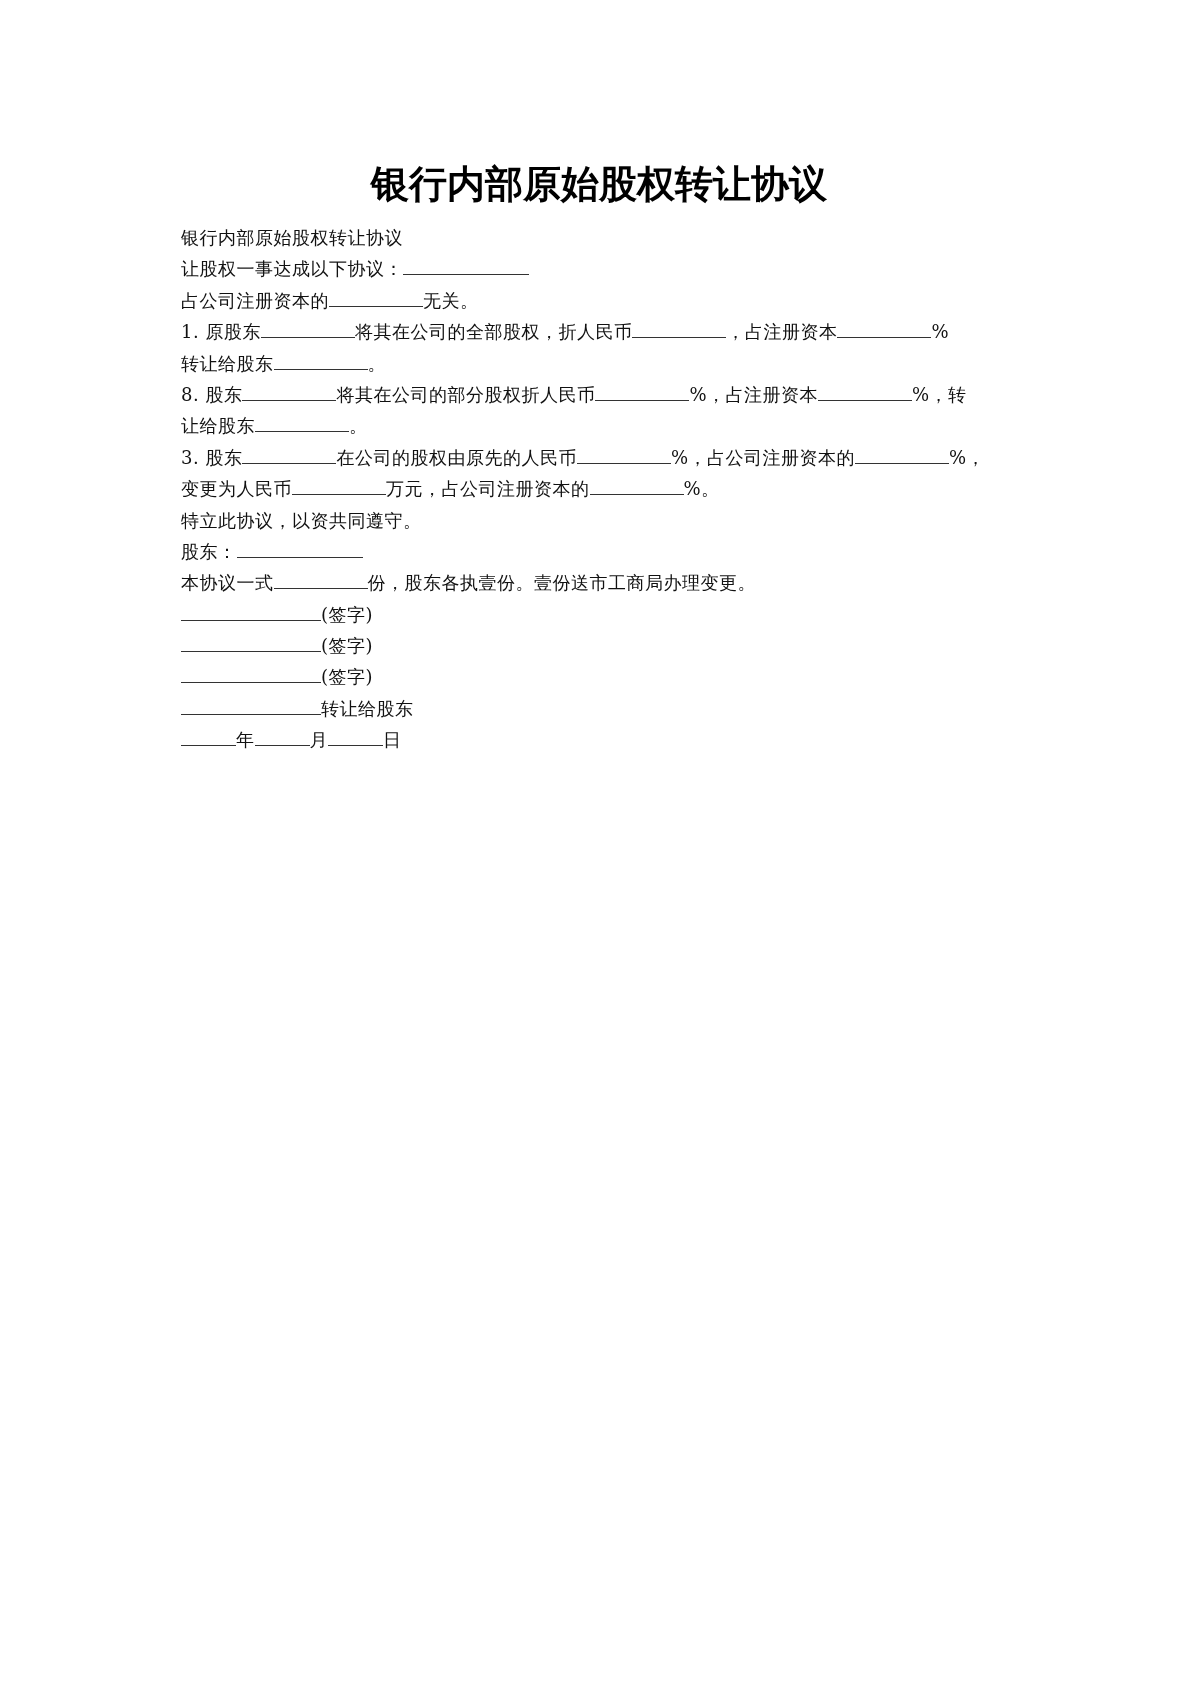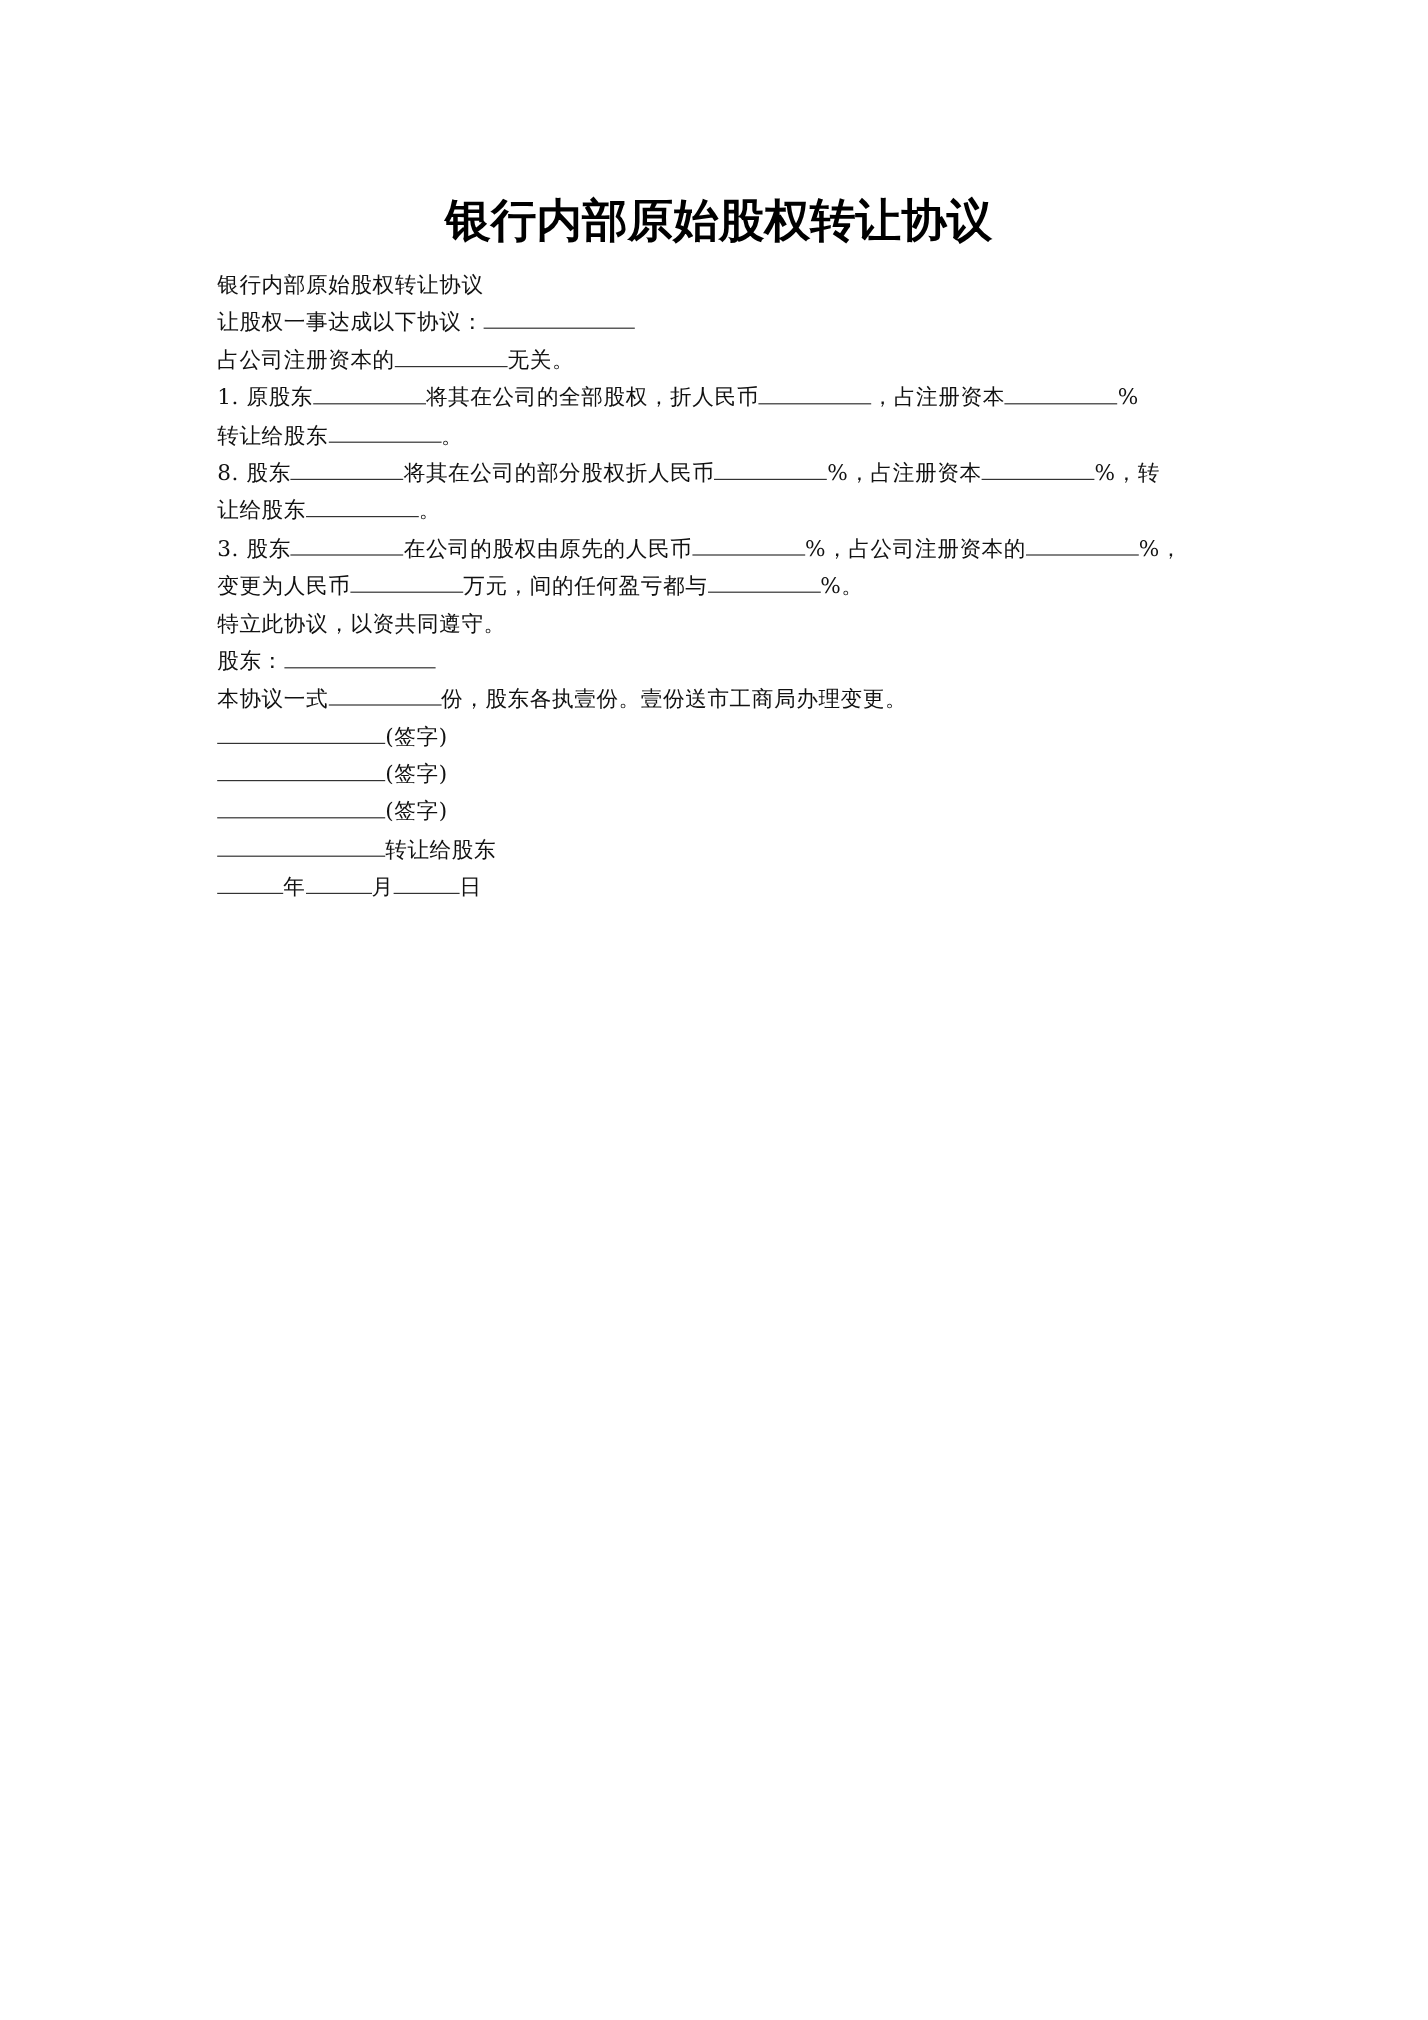--- a/index.html
+++ b/index.html
@@ -86,21 +86,21 @@
       <span>8. 股东</span><span class="blank b9"></span><span>将其在公司的部分股权折人民币</span><span class="blank b9"></span><span>%，占注册资本</span><span class="blank b9"></span><span>%，转</span>
     </div>
     <div class="line">
       <span>让给股东</span><span class="blank b9"></span><span>。</span>
     </div>
 
     <div class="line">
       <span>3. 股东</span><span class="blank b9"></span><span>在公司的股权由原先的人民币</span><span class="blank b9"></span><span>%，占公司注册资本的</span><span class="blank b9"></span><span>%，</span>
     </div>
     <div class="line">
-      <span>变更为人民币</span><span class="blank b9"></span><span>万元，间的任何盈亏都与</span><span class="blank b9"></span><span>%。</span>
+      <span>变更为人民币</span><span class="blank b9"></span><span>万元，占公司注册资本的</span><span class="blank b9"></span><span>%。</span>
     </div>
 
     <div class="line">特立此协议，以资共同遵守。</div>
 
     <div class="line">
       <span>股东：</span><span class="blank b12"></span>
     </div>
 
     <div class="line">
       <span>本协议一式</span><span class="blank b9"></span><span>份，股东各执壹份。壹份送市工商局办理变更。</span>

